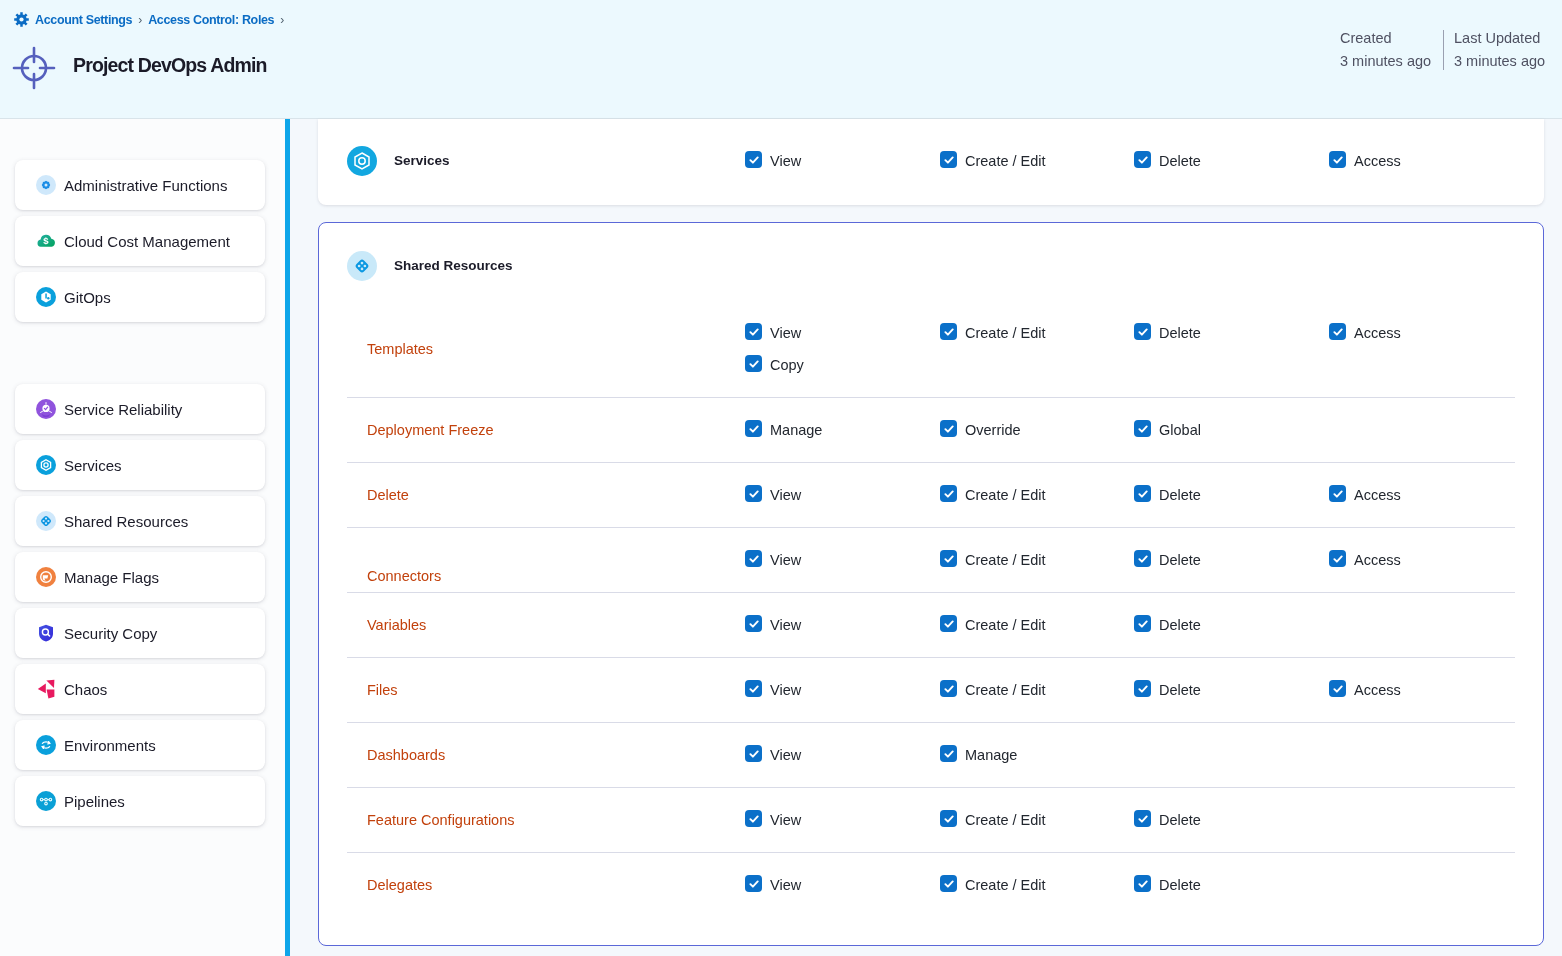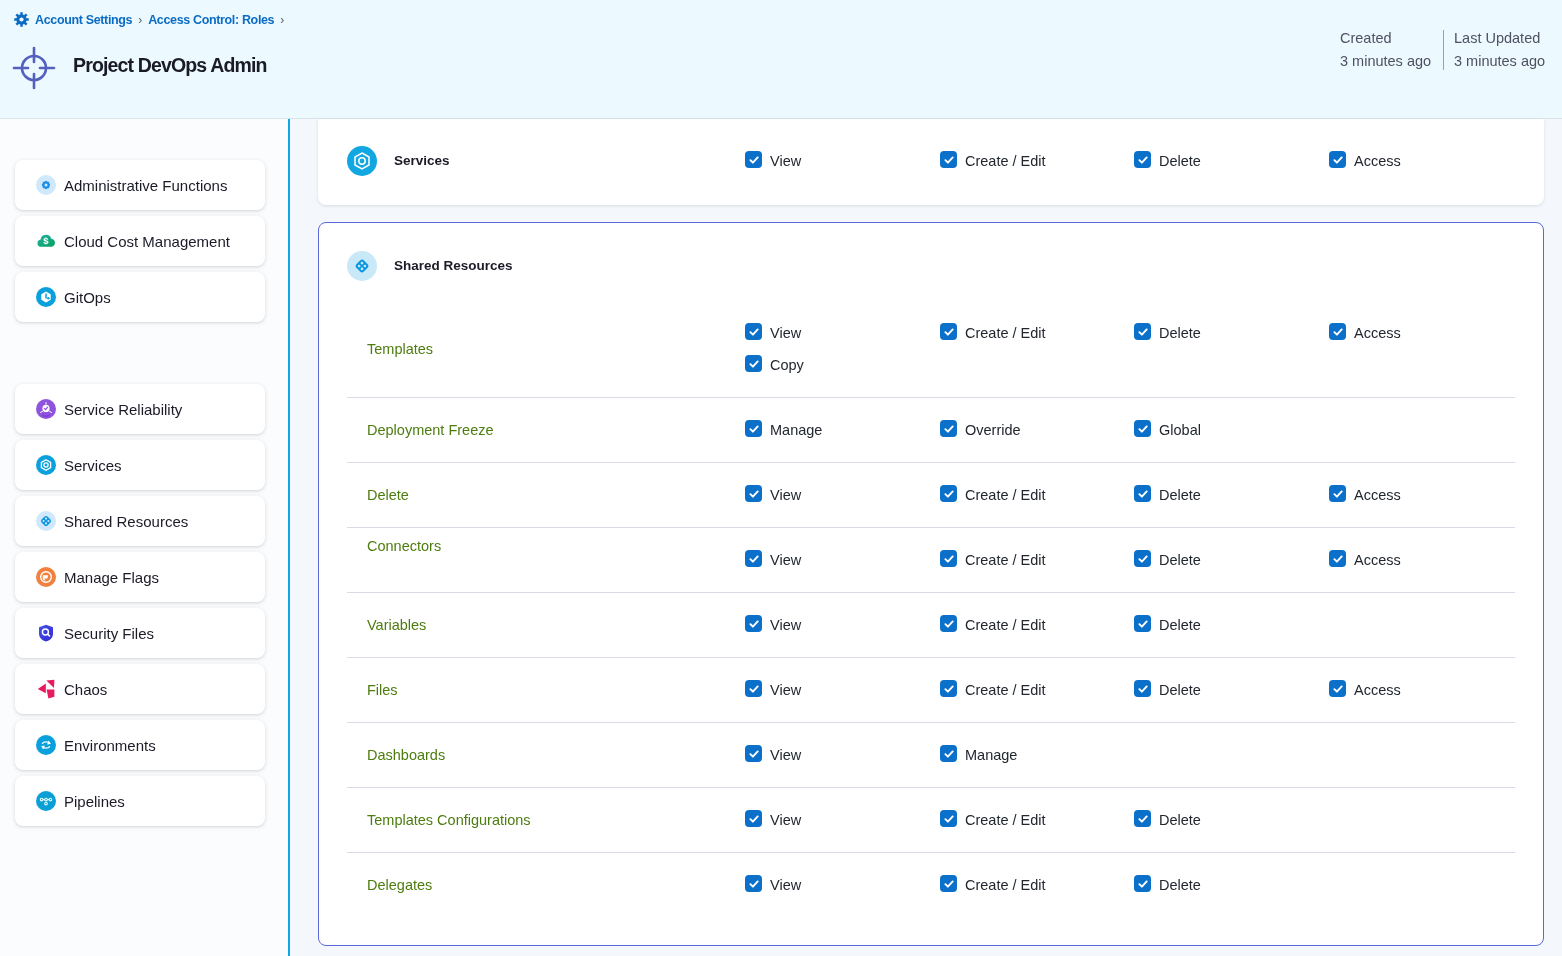--- a/index.html
+++ b/index.html
@@ -5,31 +5,31 @@
   font-family:"Liberation Sans", sans-serif; background:#f4f8fc; }
 .abs { position:absolute; }
 .header { position:absolute; top:0; left:0; width:1562px; height:119px;
   background:#ecf9fe; border-bottom:1px solid #d9e4ea; }
 .crumb { position:absolute; left:35px; top:13px; font-size:12.5px; font-weight:700; letter-spacing:-0.35px; color:#0b6cc4; }
 .crumb a { color:#0b6cc4; text-decoration:none; }
 .crumb .sep { color:#52616f; font-weight:400; letter-spacing:0; padding:0 6px; font-size:12px; }
 .title { position:absolute; left:73px; top:54px; font-size:19.5px; font-weight:700; letter-spacing:-0.85px; color:#1b1b28; }
 .meta { position:absolute; top:27px; font-size:14.5px; color:#4f5162; line-height:23px; }
 .metadiv { position:absolute; left:1443px; top:30px; width:1px; height:40px; background:#9aa0b1; }
-.side { position:absolute; top:119px; left:0; width:290px; height:837px; background:#fbfcfd; border-right:2px solid #0ea5e9; }
+.side { position:absolute; top:119px; left:0; width:290px; height:837px; background:#fbfcfd; border-right:5px solid #0ea5e9; }
 .scard { position:absolute; left:15px; width:250px; height:50px; background:#fff; border-radius:8px;
   box-shadow:0 1px 2px rgba(40,41,61,0.06), 0 1px 4px rgba(96,97,112,0.18);
   display:flex; align-items:center; padding-left:21px; }
 .scard .lbl { margin-left:8px; font-size:15px; font-weight:400; color:#1b1b28; }
 .card1 { position:absolute; left:318px; top:119px; width:1226px; height:86px; background:#fff;
   border-radius:0 0 8px 8px; box-shadow:0 1px 3px rgba(96,97,112,0.18); }
 .card2 { position:absolute; left:318px; top:222px; width:1226px; height:724px; background:#fff;
   border:1.5px solid #5b68d8; border-radius:8px; }
 .cardtitle { position:absolute; font-size:13.5px; font-weight:700; color:#1b1b28; }
-.rowlbl { position:absolute; left:367px; height:20px; line-height:20px; font-size:14.5px; color:#4d7c0f; }
+.rowlbl { position:absolute; left:367px; height:20px; line-height:20px; font-size:14.5px; color:#c2410c; }
 .cb { position:absolute; display:flex; align-items:center; height:18px; font-size:14.5px; color:#22272f; }
 .cb .box { width:17px; height:17px; border-radius:4px; position:relative; top:-1.5px; background:#0b70c9; margin-right:8px;
   display:inline-flex; align-items:center; justify-content:center; flex:none; }
 .sepline { position:absolute; left:347px; width:1168px; height:1px; background:#d9dbe7; }
 </style></head><body>
 
 <div class="header">
 <svg class="abs" style="left:14px;top:12px" width="15" height="15" viewBox="0 0 15 15">
       <path fill="#0b6cc4" d="M6.23,0.21 L8.77,0.21 L8.70,2.44 L10.23,3.07 L11.76,1.45 L13.55,3.24 L11.93,4.77 L12.56,6.30 L14.79,6.23 L14.79,8.77 L12.56,8.70 L11.93,10.23 L13.55,11.76 L11.76,13.55 L10.23,11.93 L8.70,12.56 L8.77,14.79 L6.23,14.79 L6.30,12.56 L4.77,11.93 L3.24,13.55 L1.45,11.76 L3.07,10.23 L2.44,8.70 L0.21,8.77 L0.21,6.23 L2.44,6.30 L3.07,4.77 L1.45,3.24 L3.24,1.45 L4.77,3.07 L6.30,2.44 Z"></path>
       <circle cx="7.5" cy="7.5" r="2.1" fill="#ecf9fe"></circle>
@@ -130,21 +130,21 @@
         <defs>
           <linearGradient id="g2" x1="0" y1="0" x2="1" y2="1">
             <stop offset="0" stop-color="#4554e2"></stop>
             <stop offset="1" stop-color="#3327d8"></stop>
           </linearGradient>
         </defs>
         <path d="M10 1.8 L17 4.2 L17 10.5 C17 14.8 13.8 17.4 10 18.6 C6.2 17.4 3 14.8 3 10.5 L3 4.2 Z" fill="url(#g2)"></path>
         <circle cx="9.4" cy="9" r="3" fill="none" stroke="#fff" stroke-width="1.4"></circle>
         <line x1="11.6" y1="11.2" x2="13.6" y2="13" stroke="#fff" stroke-width="1.6" stroke-linecap="round"></line>
       </svg>
-      <span class="lbl">Security Files</span>
+      <span class="lbl">Security Copy</span>
     </div>
 <div class="scard" style="top:545px">
       <svg width="20" height="20" viewBox="0 0 20 20">
         <g fill="#e8195f">
           <path d="M1.8 9.9 L9.8 4.4 L9.8 14.2 Z"></path>
           <path d="M10.4 1.4 L18.4 0.8 L18 9.0 Z"></path>
           <path d="M10.6 10.4 L18.4 10.4 L18.4 17.8 L12.4 19.4 Z"></path>
         </g>
       </svg>
       <span class="lbl">Chaos</span>
@@ -322,21 +322,21 @@
   </div>
 <div class="cb" style="left:1329px;top:486px">
     <span class="box">
       <svg width="10" height="8" viewBox="0 0 10 8">
         <polyline points="1.4,4.2 3.9,6.7 8.7,1.4" fill="none" stroke="#fff" stroke-width="1.9" stroke-linecap="round" stroke-linejoin="round"></polyline>
       </svg>
     </span>
     <span>Access</span>
   </div>
 <div class="sepline" style="top:527px"></div>
-<div class="rowlbl" style="top:536px">Connectors</div>
+<div class="rowlbl" style="top:566px">Connectors</div>
 <div class="cb" style="left:745px;top:551px">
     <span class="box">
       <svg width="10" height="8" viewBox="0 0 10 8">
         <polyline points="1.4,4.2 3.9,6.7 8.7,1.4" fill="none" stroke="#fff" stroke-width="1.9" stroke-linecap="round" stroke-linejoin="round"></polyline>
       </svg>
     </span>
     <span>View</span>
   </div>
 <div class="cb" style="left:940px;top:551px">
     <span class="box">
@@ -434,21 +434,21 @@
   </div>
 <div class="cb" style="left:940px;top:746px">
     <span class="box">
       <svg width="10" height="8" viewBox="0 0 10 8">
         <polyline points="1.4,4.2 3.9,6.7 8.7,1.4" fill="none" stroke="#fff" stroke-width="1.9" stroke-linecap="round" stroke-linejoin="round"></polyline>
       </svg>
     </span>
     <span>Manage</span>
   </div>
 <div class="sepline" style="top:787px"></div>
-<div class="rowlbl" style="top:810px">Templates Configurations</div>
+<div class="rowlbl" style="top:810px">Feature Configurations</div>
 <div class="cb" style="left:745px;top:811px">
     <span class="box">
       <svg width="10" height="8" viewBox="0 0 10 8">
         <polyline points="1.4,4.2 3.9,6.7 8.7,1.4" fill="none" stroke="#fff" stroke-width="1.9" stroke-linecap="round" stroke-linejoin="round"></polyline>
       </svg>
     </span>
     <span>View</span>
   </div>
 <div class="cb" style="left:940px;top:811px">
     <span class="box">

